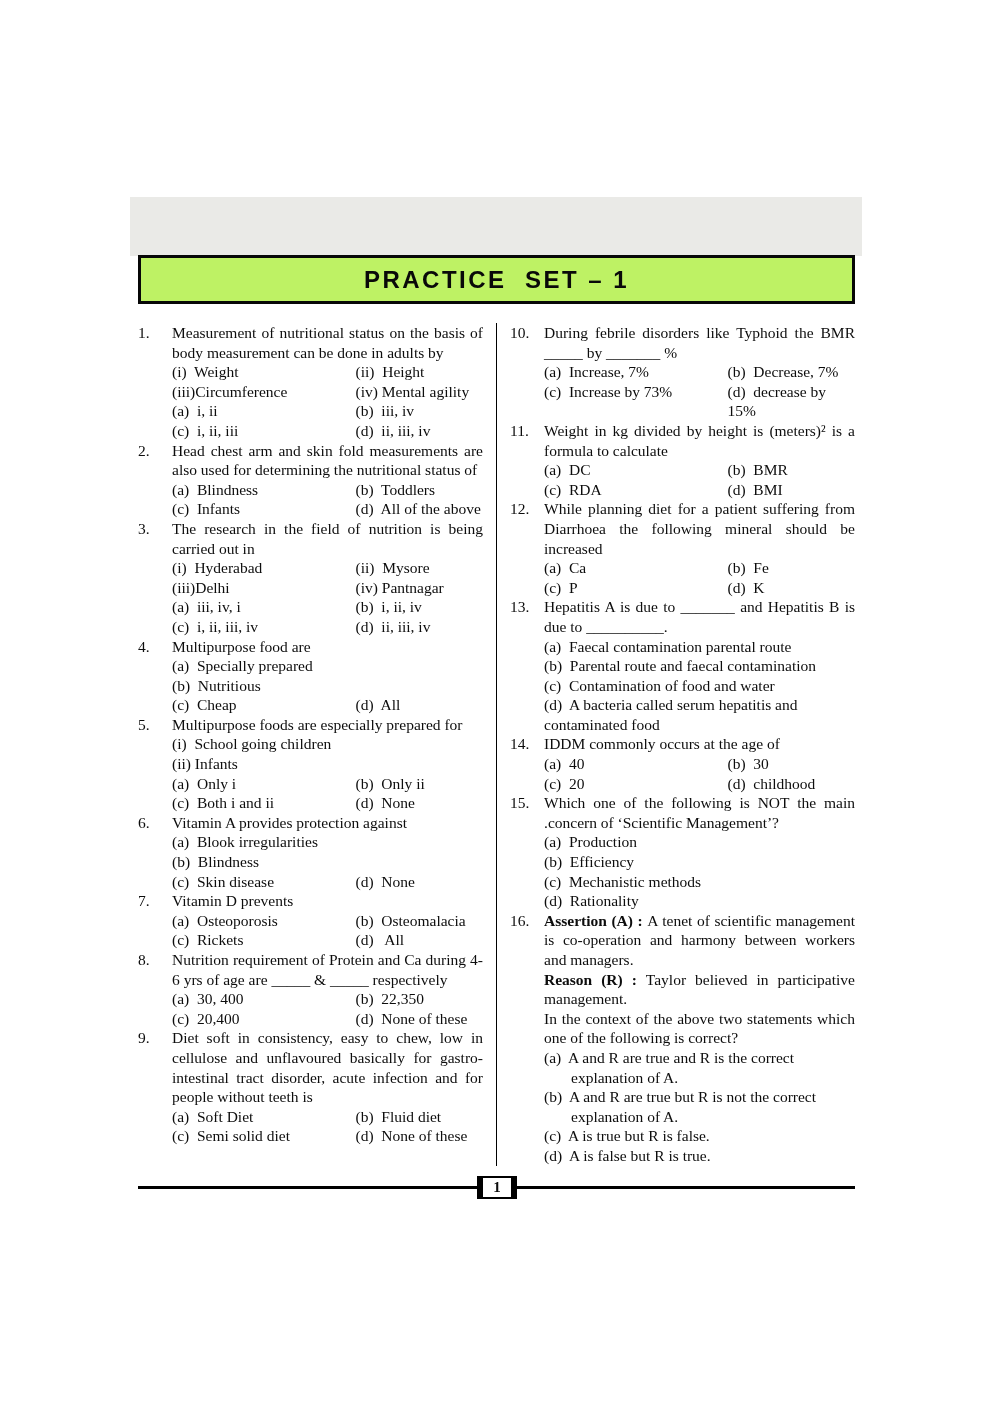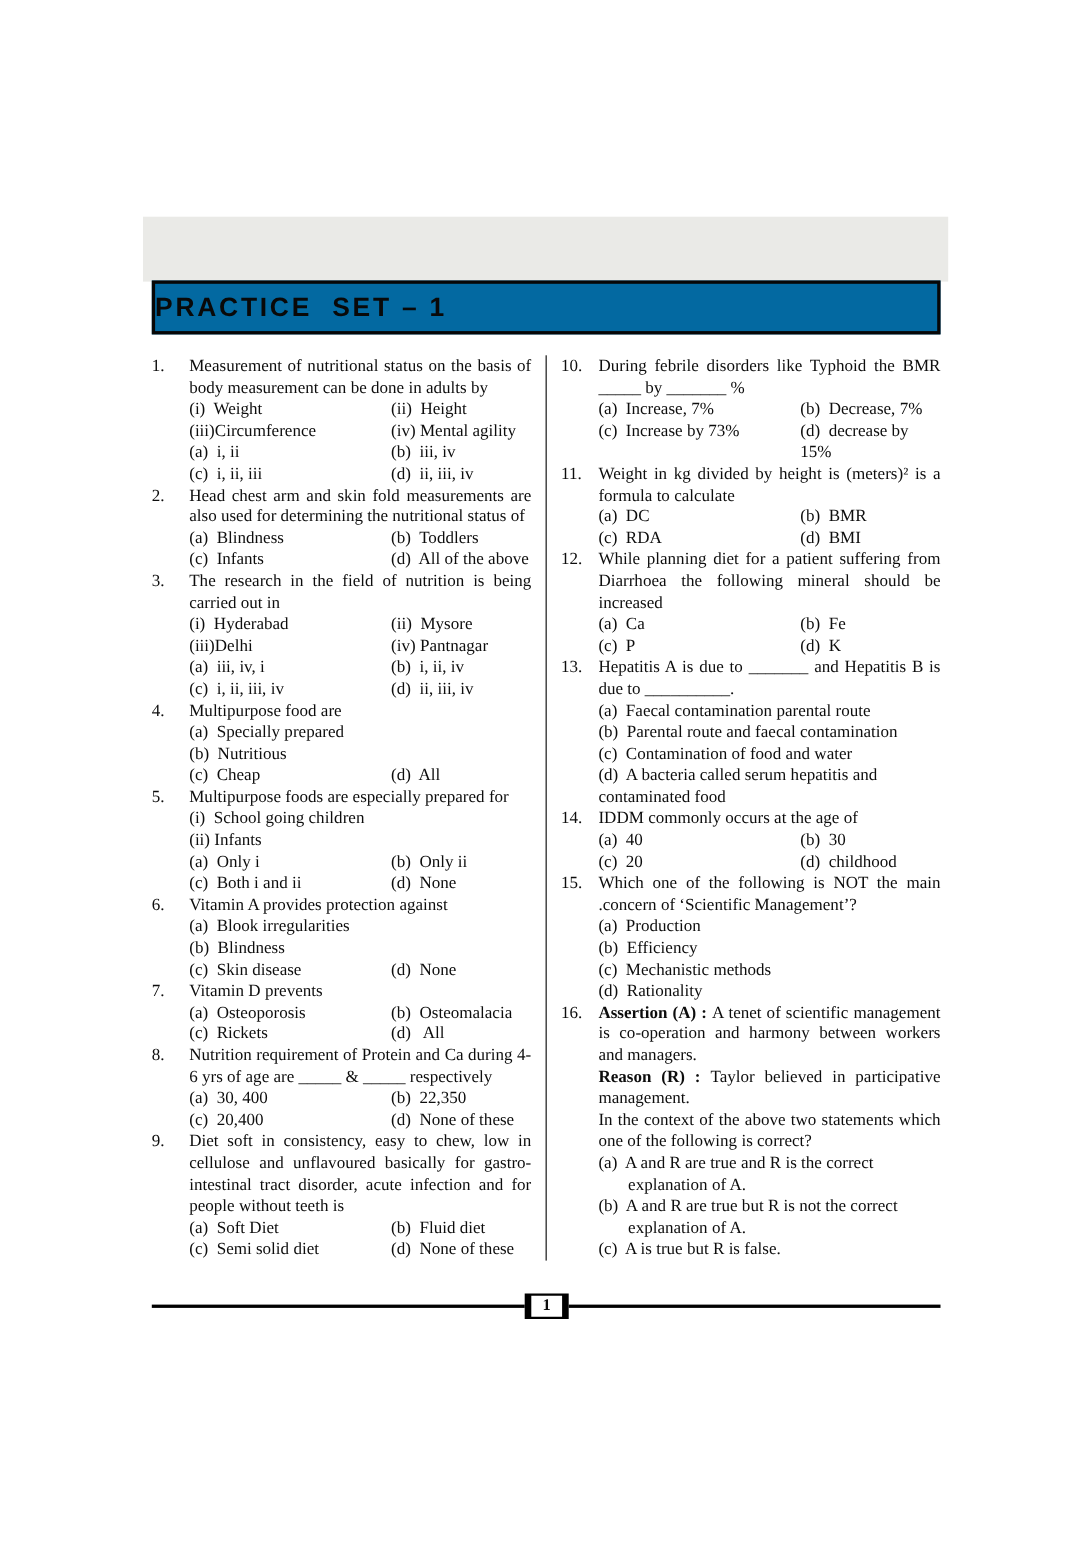--- a/index.html
+++ b/index.html
@@ -7,22 +7,22 @@
   .page {
     position:relative; width:992px; height:1403px; background:#ffffff;
     font-family:"Liberation Serif", serif; color:#0d0d0d; overflow:hidden;
   }
   .top-shade {
     position:absolute; left:130px; top:197px; width:732px; height:59px;
     background:#eaeae7;
   }
   .title-box {
     position:absolute; left:138px; top:255px; width:717px; height:49px;
-    border:3px solid #070707; background:#0369a1;
-    display:flex; align-items:center; 
+    border:3px solid #070707; background:#bef264;
+    display:flex; align-items:center; justify-content:center;
   }
   .title-text {
     font-family:"Liberation Sans", sans-serif; font-weight:700;
     font-size:24px; letter-spacing:2.5px; white-space:pre; color:#090909;
   }
   .content {
     position:absolute; left:138px; top:323px; width:717px;
     display:flex; align-items:stretch;
   }
   .col { width:345px; flex:0 0 345px; font-size:15.5px; line-height:19.6px; }
@@ -315,20 +315,23 @@
             <div class="stem"><span>In the context of the above two statements which one of the following is correct?</span></div>
             <div class="opt-row">
               <div class="opt full hang">(a)  A and R are true and R is the correct explanation of A.</div>
             </div>
             <div class="opt-row">
               <div class="opt full hang">(b)  A and R are true but R is not the correct explanation of A.</div>
             </div>
             <div class="opt-row">
               <div class="opt full hang">(c)  A is true but R is false.</div>
             </div>
+            <div class="opt-row">
+              <div class="opt full hang">(d)  A is false but R is true.</div>
+            </div>
           </div>
         </div>
       </div>
   </div>
 
   <div class="footer-line"></div>
   <div class="page-num-box">
     <span>1</span>
   </div>
 </div>

